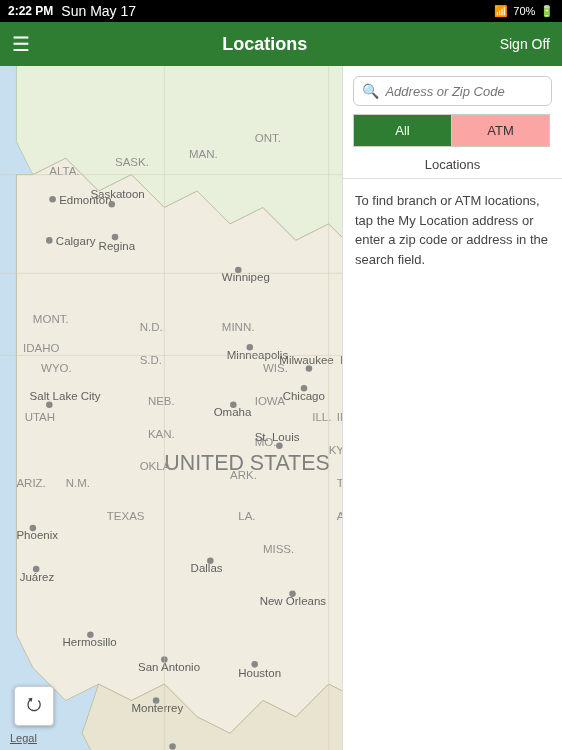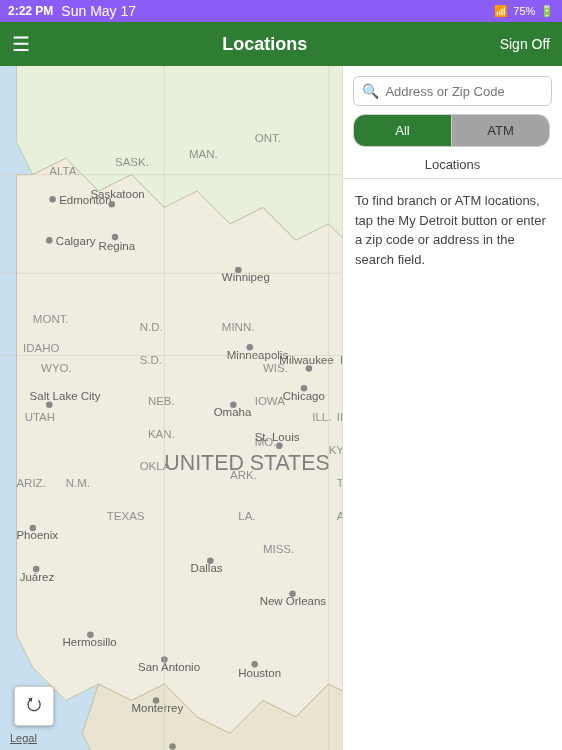--- a/index.html
+++ b/index.html
@@ -1,21 +1,21 @@
 <!DOCTYPE html>
 <html><head>
   <meta charset="utf-8">
   <style>
     * { margin: 0; padding: 0; box-sizing: border-box; }
     body { width: 562px; height: 750px; overflow: hidden; font-family: -apple-system, 'Helvetica Neue', Arial, sans-serif; background: #fff; position: relative; }
 
     
     .status-bar {
       position: absolute; top: 0; left: 0; right: 0; height: 22px;
-      background: #8b5cf6; display: flex; align-items: center;
+      background: #000000; display: flex; align-items: center;
       justify-content: space-between; padding: 0 8px; z-index: 100;
     }
     .status-time { color: #fff; font-size: 12px; font-weight: 600; }
     .status-date { color: #fff; font-size: 14px; }
     .status-icons { display: flex; align-items: center; gap: 5px; }
     .status-icons span { color: #fff; font-size: 11px; }
 
     
     .header {
       position: absolute; top: 22px; left: 0; right: 0; height: 44px;
@@ -41,31 +41,31 @@
 
     
     .search-bar {
       display: flex; align-items: center; margin: 10px 10px 8px 10px;
       border: 1px solid #ccc; border-radius: 6px; padding: 6px 8px;
       background: #fff;
     }
     .search-icon { color: #888; font-size: 14px; margin-right: 6px; }
     .search-input {
       border: none; outline: none; font-size: 13px; color: #333;
-      background: transparent; width: 100%;
+      background: transparent; width: 100%; font-style: italic;
     }
 
     
     .filter-buttons {
       display: flex; margin: 0 12px 6px 10px; border: 1px solid #ccc;
-      border-radius: 12px; overflow: hidden;
+      border-radius: 0; overflow: hidden;
     }
     .filter-btn {
       flex: 1; padding: 8px 0; font-size: 13px; font-weight: 500;
-      text-align: center; cursor: pointer; border: none; background: #a3a3a3;
+      text-align: center; cursor: pointer; border: none; background: #fca5a5;
       color: #333;
     }
     .filter-btn.active {
       background: #2e7d32; color: #fff;
     }
     .filter-btn:not(:last-child) { border-right: 1px solid #ccc; }
 
     
     .locations-tab {
       text-align: center; font-size: 13px; color: #444;
@@ -97,21 +97,21 @@
 </head>
 <body>
 
 <div class="status-bar">
   <div style="display:flex;align-items:center;gap:8px;">
     <span class="status-time">2:22 PM</span>
     <span class="status-date">Sun May 17</span>
   </div>
   <div class="status-icons">
     <span>📶</span>
-    <span>75%</span>
+    <span>70%</span>
     <span>🔋</span>
   </div>
 </div>
 
 <div class="header">
   <span class="header-menu">☰</span>
   <span class="header-title">Locations</span>
   <span class="header-signoff">Sign Off</span>
 </div>
 
@@ -273,20 +273,20 @@
 
   <div class="filter-buttons">
     <button class="filter-btn active">All</button>
     <button class="filter-btn">ATM</button>
   </div>
 
   <div class="locations-tab">
     <span>Locations</span>
   </div>
 
-  <div class="info-text">To find branch or ATM locations, tap the My Detroit button or enter a zip code or address in the search field.</div>
+  <div class="info-text">To find branch or ATM locations, tap the My Location address or enter a zip code or address in the search field.</div>
 </div>
 
 <div class="locate-btn">
   <span style="font-size:18px;color:#444;">⭮</span>
 </div>
 
 <div class="legal-link">Legal</div>
 
 </body></html>

